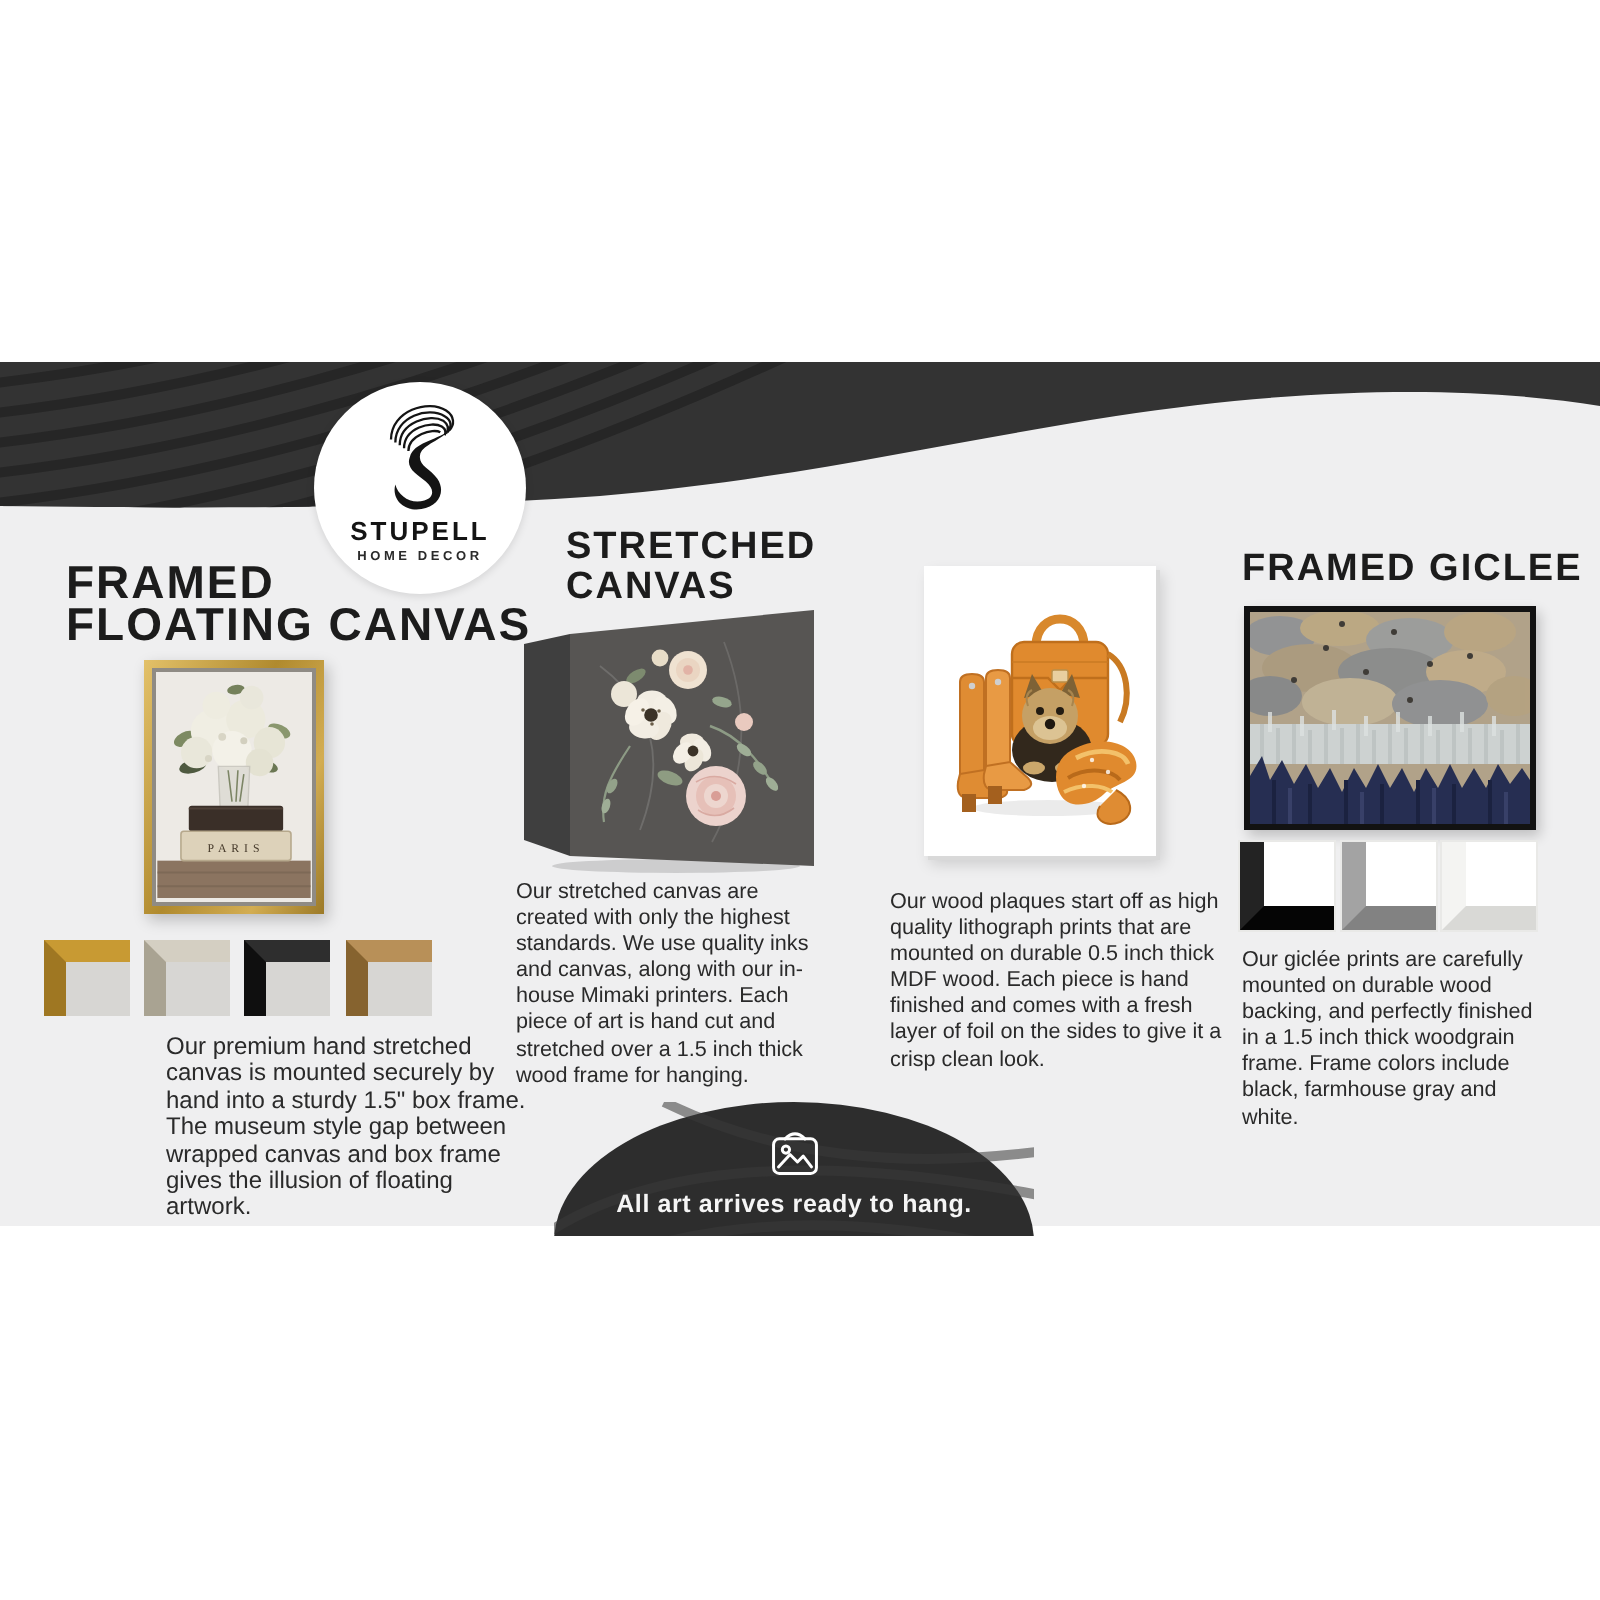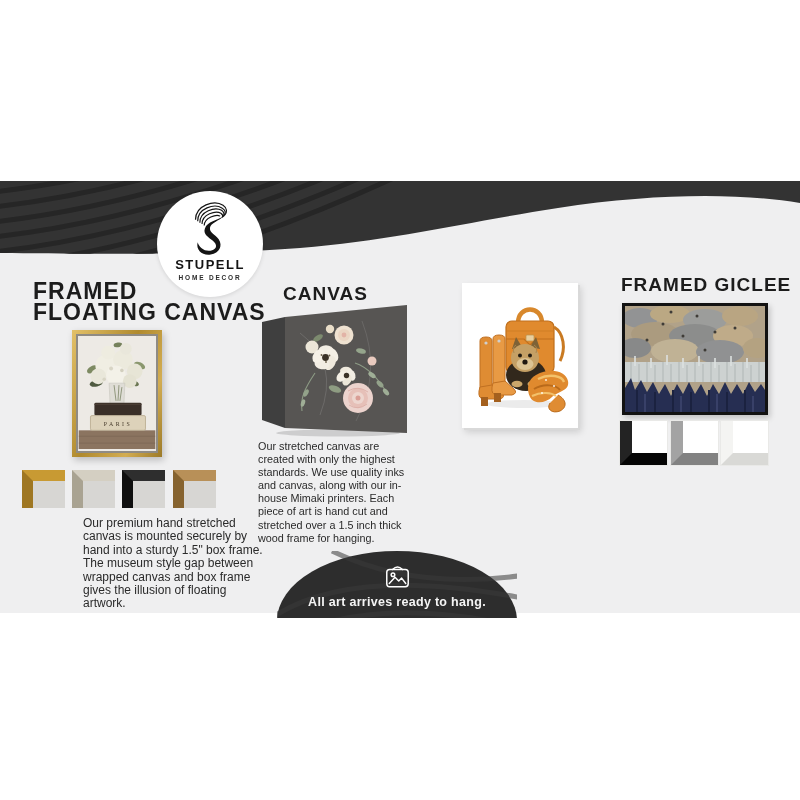--- a/index.html
+++ b/index.html
@@ -149,21 +149,21 @@
   </div>
 
   <div class="abs content fsample gold" style="left:22px;"></div>
   <div class="abs content fsample champagne" style="left:72px;"></div>
   <div class="abs content fsample black" style="left:122px;"></div>
   <div class="abs content fsample bronze" style="left:173px;"></div>
 
   <div class="abs content col-desc big" style="left:40px;top:517px;width:182px;margin-left:43px;">Our premium hand stretched canvas is mounted securely by hand into a sturdy 1.5" box frame. The museum style gap between wrapped canvas and box frame gives the illusion of floating artwork.</div>
 
   <h2 class="abs content col-title title-std" style="left:283px;top:264px;">
-    <br>
+    <span>STRETCHED</span><br>
     <span>CANVAS</span>
   </h2>
 
   <svg class="abs content" id="stretched-canvas" width="150" height="134" viewBox="0 0 150 134">
     <ellipse cx="78" cy="130" rx="62" ry="3.5" fill="rgba(0,0,0,.14)"></ellipse>
     <polygon points="2,19 25,14 25,125 2,117" fill="#3f3f3f"></polygon>
     <polygon points="25,14 147,2 147,130 25,125" fill="#575553"></polygon>
     <path d="M40,30 Q80,60 60,112" stroke="rgba(255,255,255,.14)" stroke-width=".9" fill="none"></path>
     <path d="M102,18 Q122,70 96,118" stroke="rgba(255,255,255,.12)" stroke-width=".9" fill="none"></path>
     <path d="M95,60 C110,65 120,78 128,92" stroke="#8d9b85" stroke-width="1.2" fill="none"></path>
@@ -248,20 +248,21 @@
       <path d="M76,96 C88,90 100,93 102,99" stroke="#f3c16a" stroke-width="2.4" fill="none"></path>
       <path d="M72,106 C82,100 94,102 98,107" stroke="#b96a1a" stroke-width="2" fill="none"></path>
       <path d="M70,113 C80,108 90,110 94,113" stroke="#f3c16a" stroke-width="2" fill="none"></path>
       <path d="M96,112 C104,116 106,124 98,128 C90,131 84,126 88,120" fill="#df8c33" stroke="#b96a1a" stroke-width="1"></path>
       <circle cx="84" cy="97" r="1.1" fill="#fff" opacity=".8"></circle>
       <circle cx="92" cy="103" r="1.1" fill="#fff" opacity=".8"></circle>
       <circle cx="80" cy="110" r="1.1" fill="#fff" opacity=".8"></circle>
     </svg>
   </div>
 
+  <div class="abs content col-desc" style="left:445px;top:445px;width:168px;">Our wood plaques start off as high quality lithograph prints that are mounted on durable 0.5 inch thick MDF wood. Each piece is hand finished and comes with a fresh layer of foil on the sides to give it a crisp clean look.</div>
 
   <h2 class="abs content col-title title-std" style="left:621px;top:275px;">
     <span>FRAMED GICLEE</span>
   </h2>
 
   <div class="abs content" id="giclee-frame">
     <svg width="140" height="106" viewBox="0 0 140 106">
       <rect width="140" height="106" fill="#b1a289"></rect>
       <g opacity=".6">
         <ellipse cx="15" cy="12" rx="18" ry="10" fill="#7e8a9c"></ellipse>
@@ -300,20 +301,21 @@
       <g stroke="#3a436b" stroke-width="2" opacity=".9">
         <path d="M20,88 V106 M56,90 V106 M92,88 V106 M128,90 V106"></path>
       </g>
     </svg>
   </div>
 
   <div class="abs content gsample gblack" style="left:620px;"></div>
   <div class="abs content gsample ggray" style="left:671px;"></div>
   <div class="abs content gsample gwhite" style="left:721px;"></div>
 
+  <div class="abs content col-desc" style="left:621px;top:474px;width:155px;">Our giclée prints are carefully mounted on durable wood backing, and perfectly finished in a 1.5 inch thick woodgrain frame. Frame colors include black, farmhouse gray and white.</div>
 
   <div class="abs" id="footer-dome">
     <div id="dome-shape"></div>
     <svg id="dome-swirls" width="240" height="67" viewBox="0 0 240 67">
       <g stroke="#3a3a3a" stroke-width="5" fill="none" opacity=".55">
         <path d="M-10,70 Q70,12 250,48"></path>
         <path d="M-10,96 Q90,38 250,78"></path>
         <path d="M55,0 Q140,42 262,22"></path>
       </g>
     </svg>

